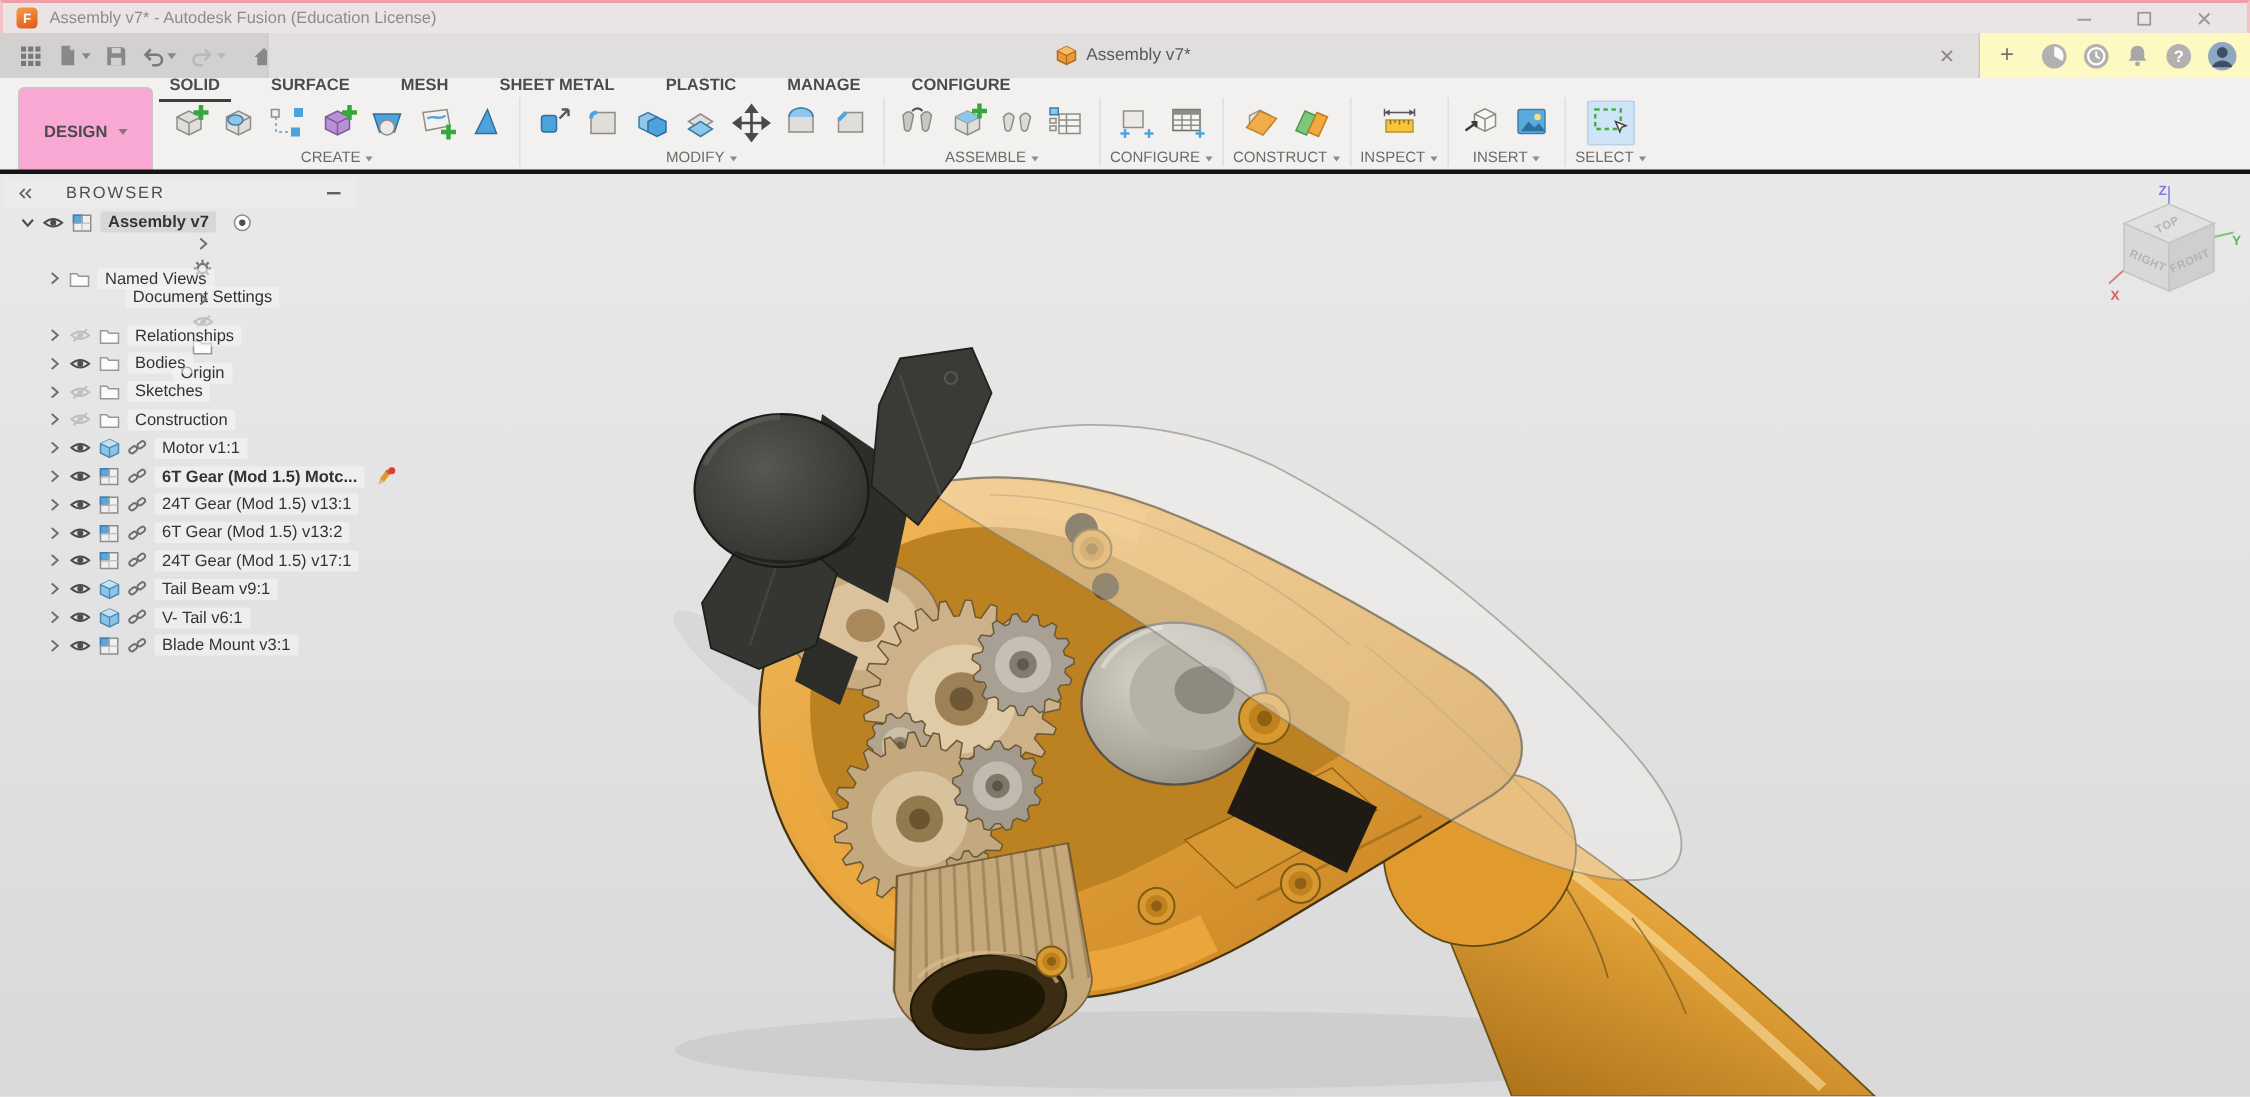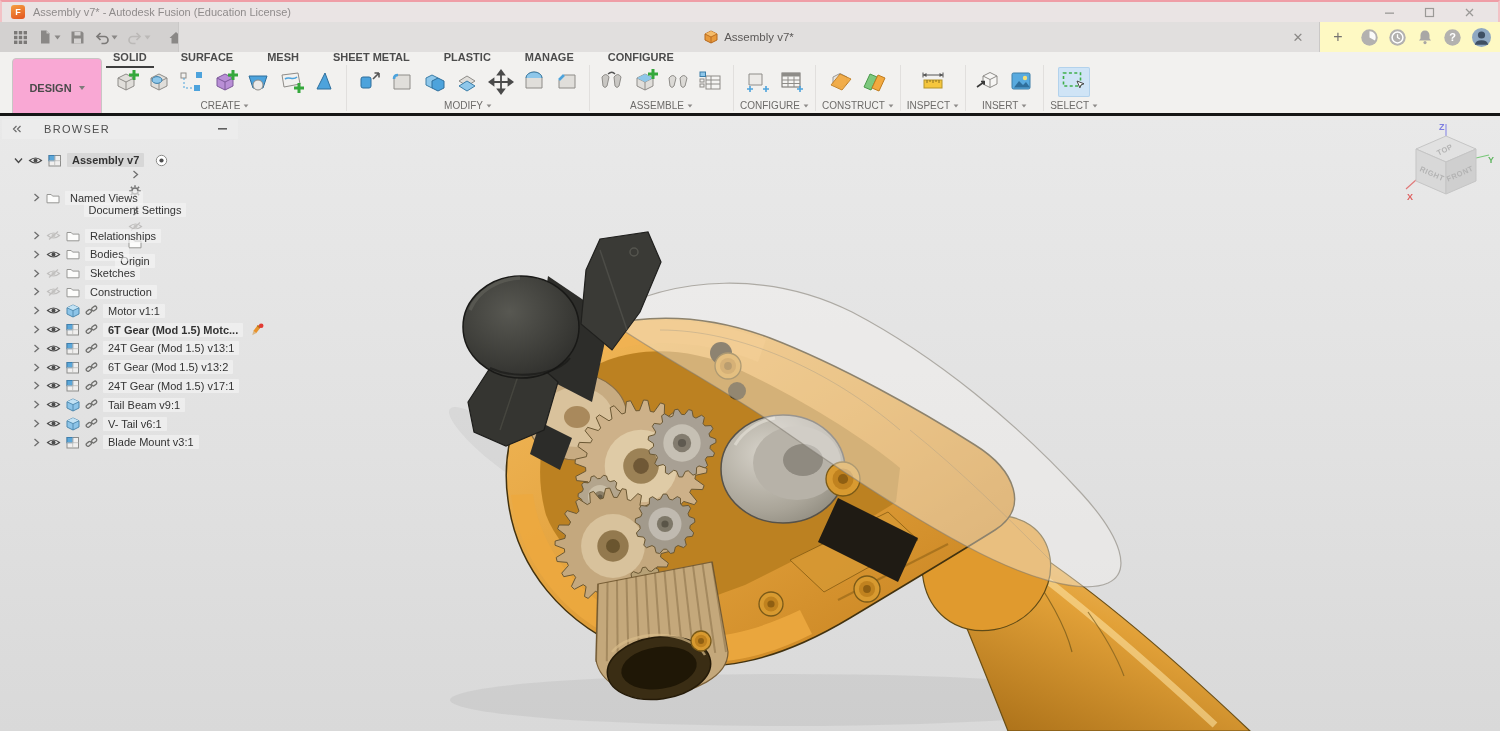--- a/index.html
+++ b/index.html
@@ -616,21 +616,21 @@
             </svg>
           </span>
         <span>BROWSER</span>
         <span class="bmin">
             <svg width="10" height="4">
               <rect y="1" width="9" height="1.6" fill="#5f5f5f"></rect>
             </svg>
           </span>
       </div>
       <div id="browserTree">
-          <div class="trow sel" style="padding-left: 12px; margin-top: 12px;">
+          <div class="trow sel" style="padding-left: 12px;">
             <span class="ticon">
               <svg width="9" height="9">
                 <path d="M1 2.5 L4.5 6.5 L8 2.5" fill="none" stroke="#4a4a4a" stroke-width="1.4"></path>
               </svg>
             </span>
             <span class="ticon">
               <svg width="15" height="11">
                 <path d="M1.5 5.5 Q7.5 0.5 13.5 5.5 Q7.5 10.5 1.5 5.5 Z" fill="none" stroke="#4d4d4d" stroke-width="1.2"></path>
                 <circle cx="7.5" cy="5.5" r="2" fill="#4d4d4d"></circle>
               </svg>

